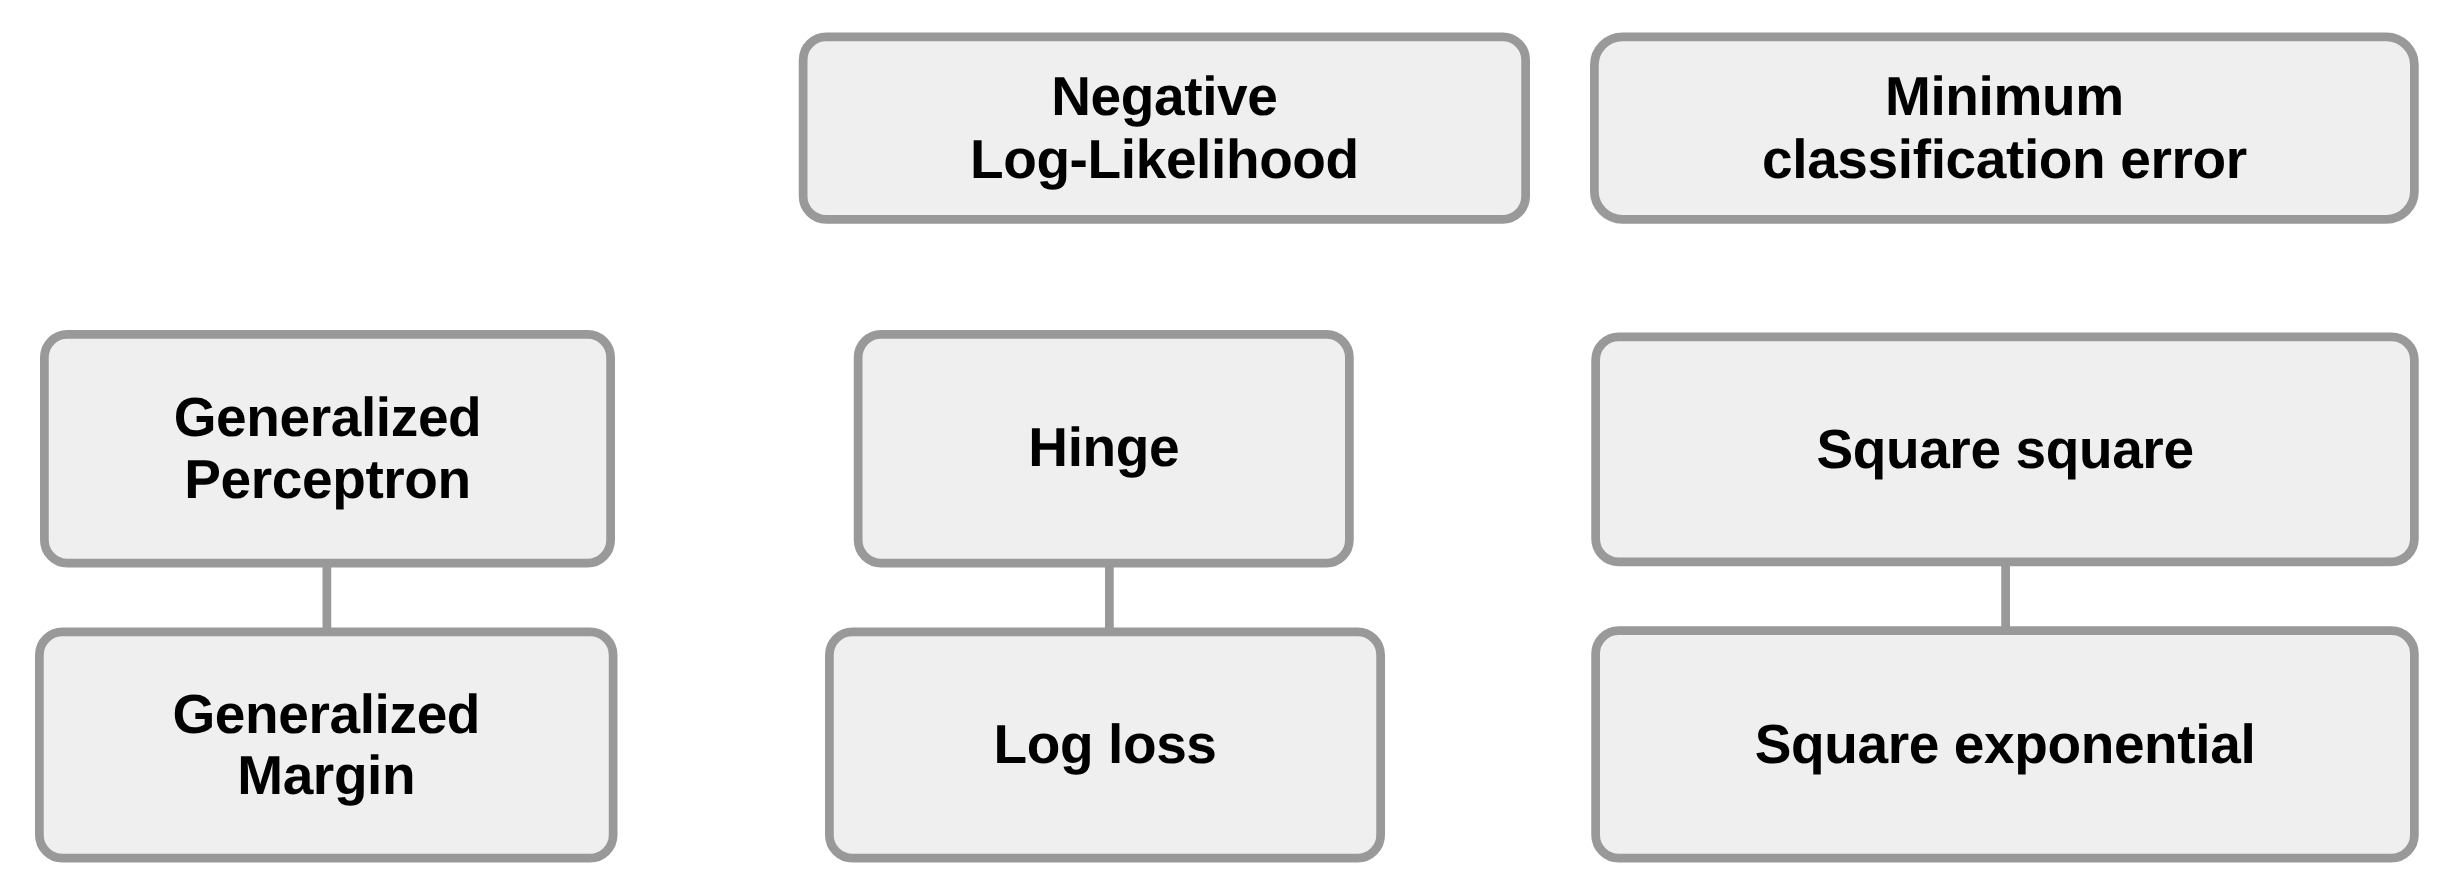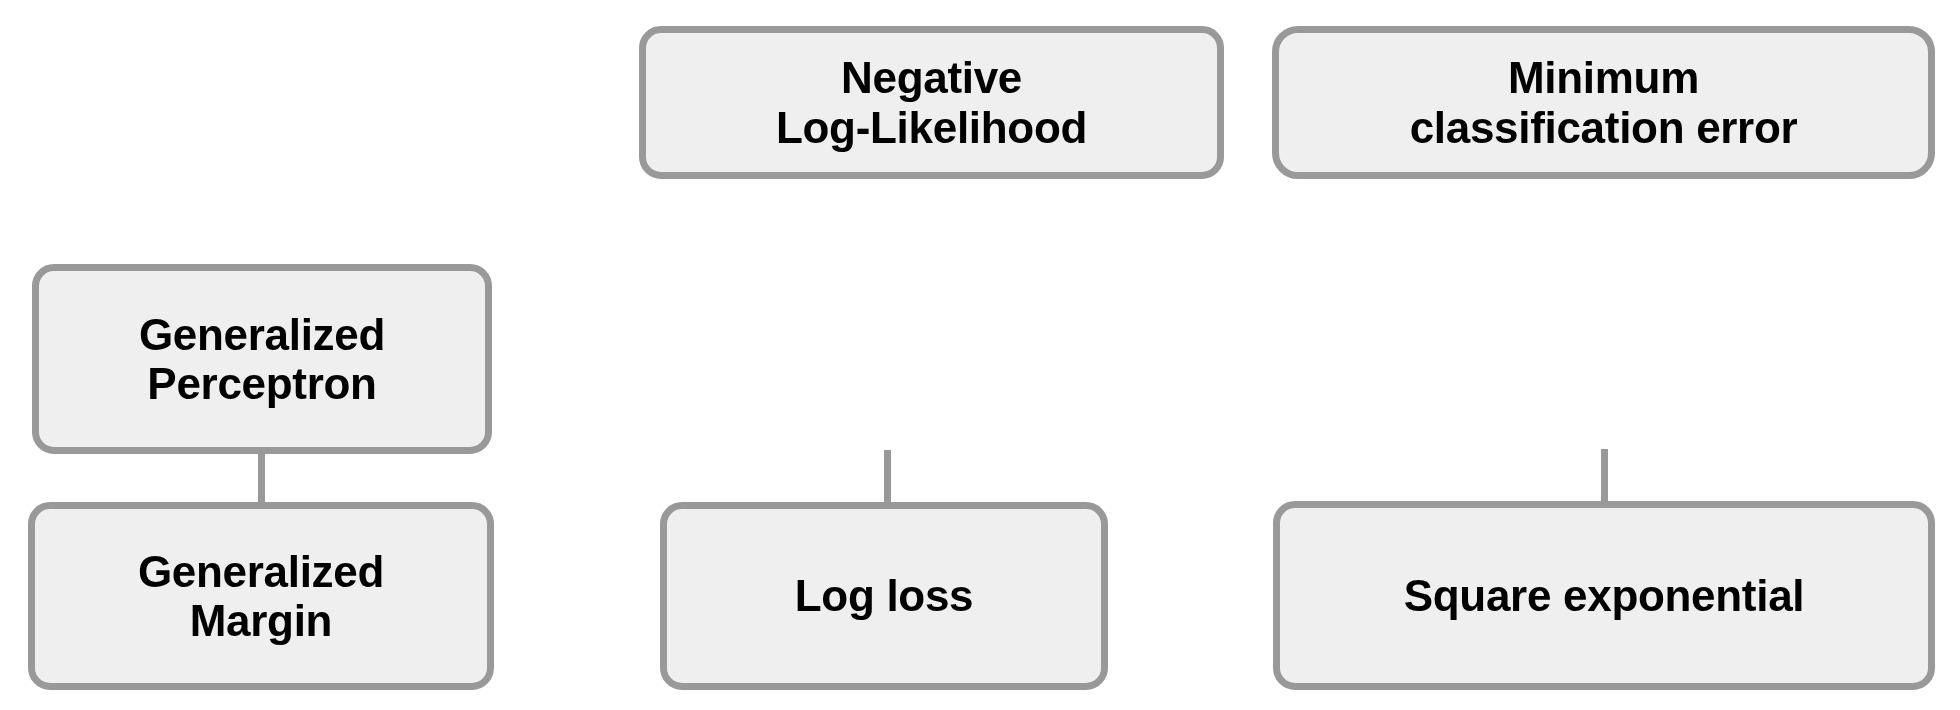--- a/index.html
+++ b/index.html
@@ -50,26 +50,28 @@
 Perceptron</div>
 
   <div class="connector" style="left:258px; top:450px; height:56px;"></div>
 
   <div class="node" style="left:28px; top:502px; width:466px; height:188px;">Generalized
 Margin</div>
 
   <div class="node" style="left:595px; top:26px; width:585px; height:153px;margin-left:44px;">Negative
 Log-Likelihood</div>
 
+  <div class="node" style="left:683px; top:264px; width:400px; height:190px;">Hinge</div>
 
   <div class="connector" style="left:884px; top:450px; height:56px;"></div>
 
   <div class="node" style="left:660px; top:502px; width:448px; height:188px;">Log loss</div>
 
   <div class="node" style="left:1272px; top:26px; width:663px; height:153px;border-radius:26px;">Minimum
 classification error</div>
 
+  <div class="node" style="left:1273px; top:266px; width:662px; height:187px;">Square square</div>
 
   <div class="connector" style="left:1601px; top:449px; height:56px;"></div>
 
   <div class="node" style="left:1273px; top:501px; width:662px; height:189px;text-align:center;">Square exponential</div>
 
 </div>
 
 </body></html>

